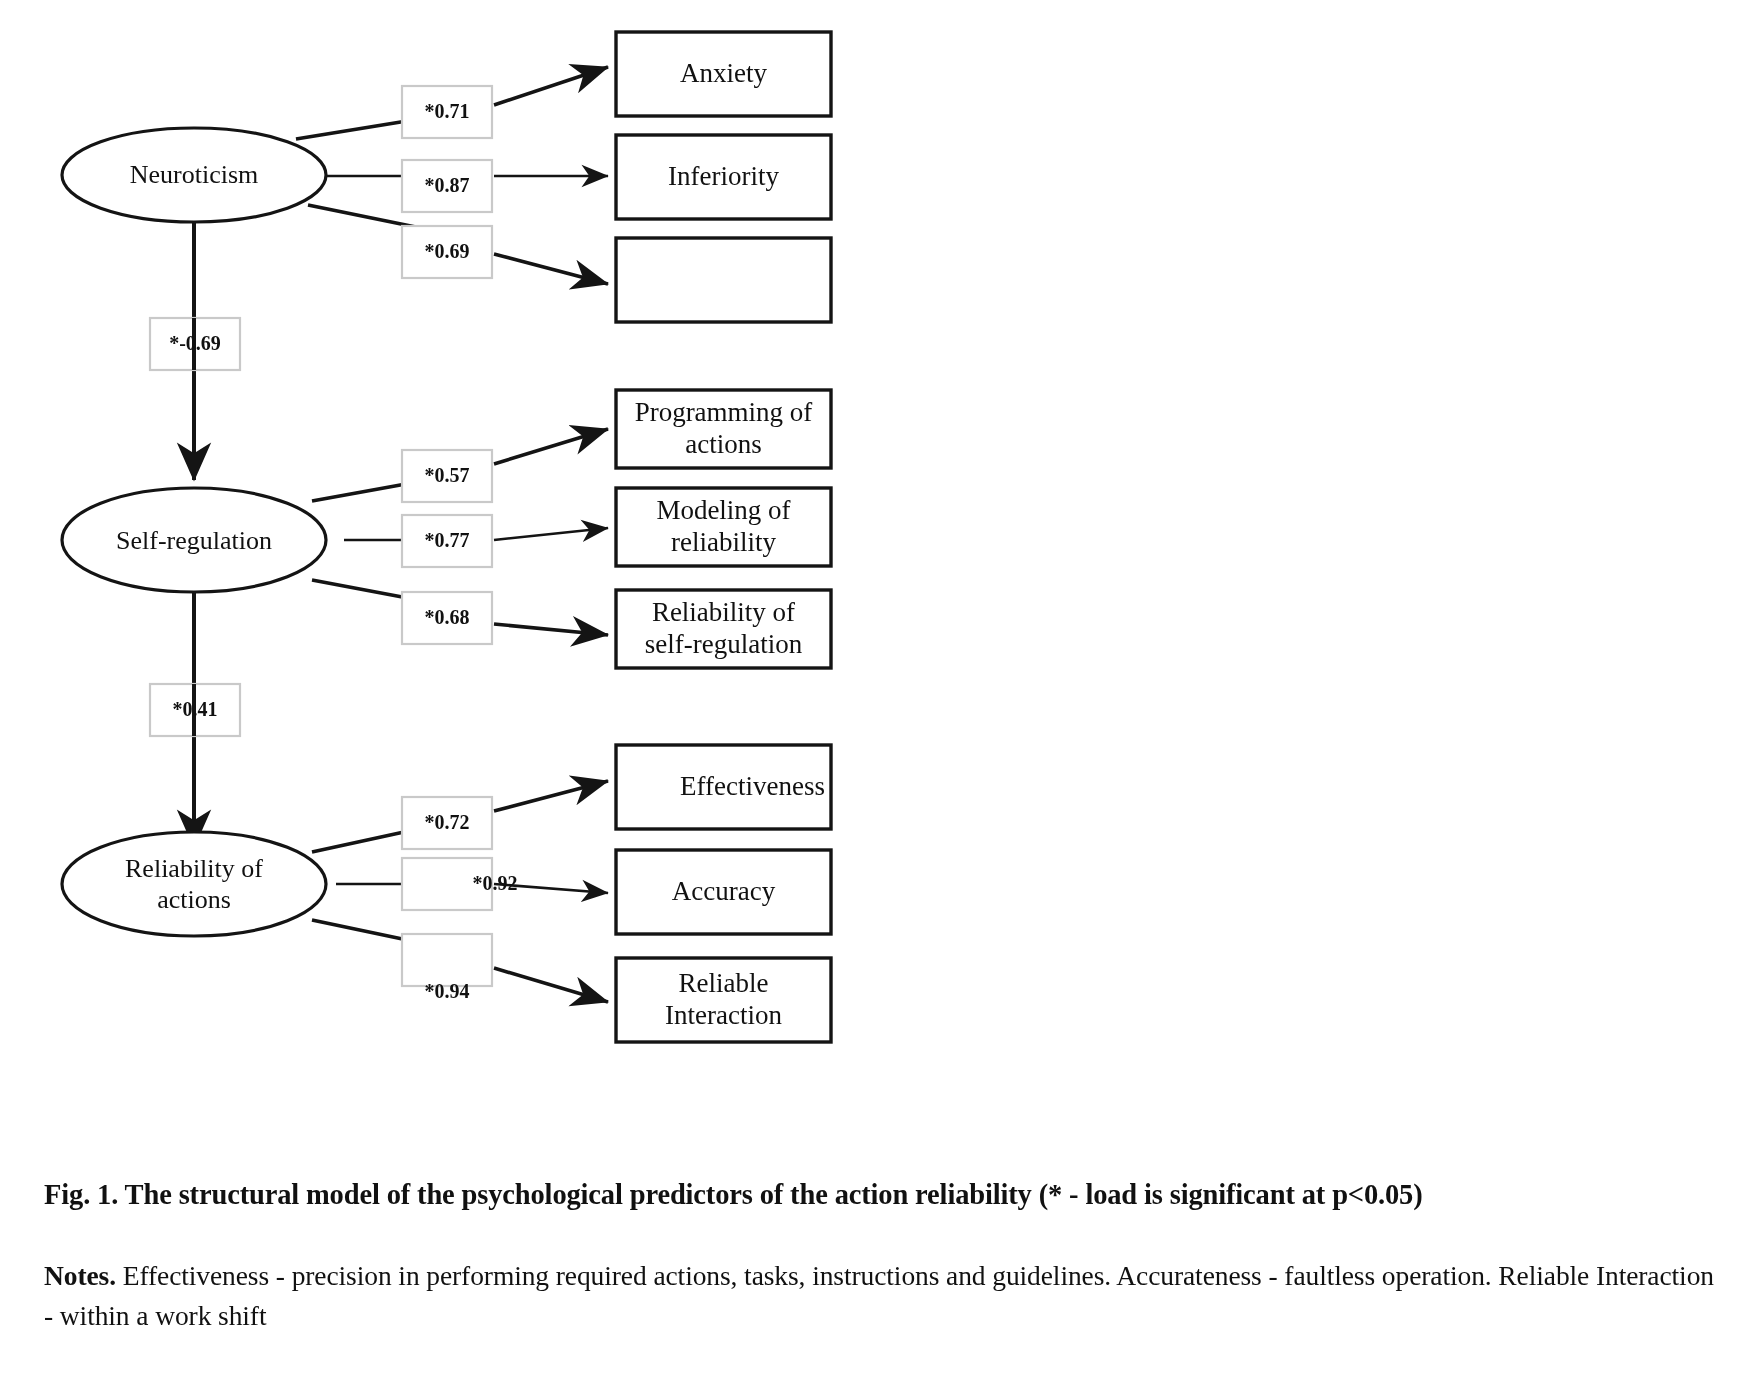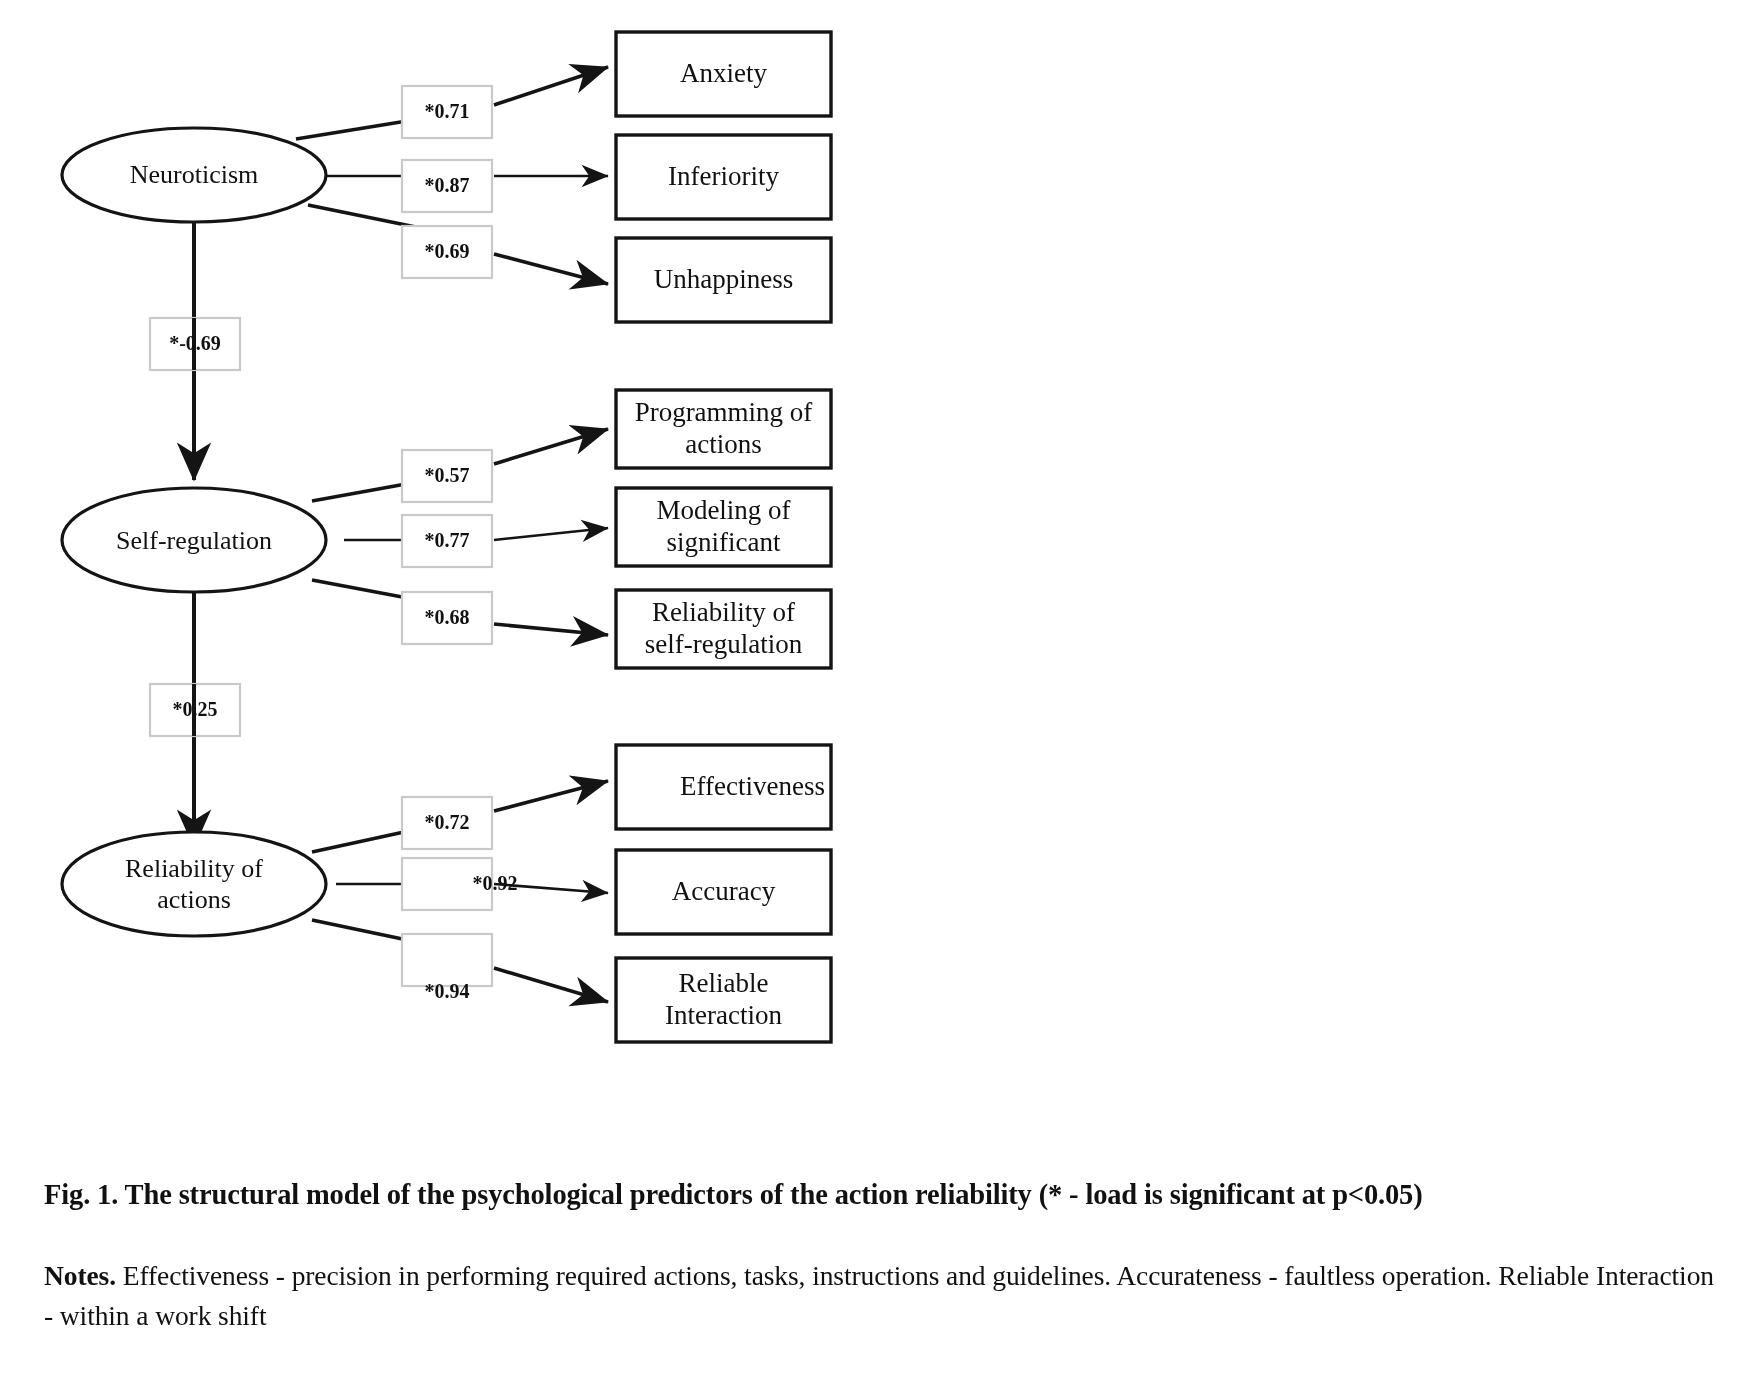--- a/index.html
+++ b/index.html
@@ -212,31 +212,28 @@
     <span>Reliability of</span>
     <span>actions</span>
   </div>
 
   <div class="box-label" style="left:616px; top:32px; width:215px; height:84px;">
     <span>Anxiety</span>
   </div>
   <div class="box-label" style="left:616px; top:135px; width:215px; height:84px;">
     <span>Inferiority</span>
   </div>
-  <div class="box-label" style="left:616px; top:238px; width:215px; height:84px;">
-    <span>Unhappiness</span>
-  </div>
 
   <div class="box-label" style="left:616px; top:390px; width:215px; height:78px; flex-direction:column;">
     <span>Programming of</span>
     <span>actions</span>
   </div>
   <div class="box-label" style="left:616px; top:488px; width:215px; height:78px; flex-direction:column;">
     <span>Modeling of</span>
-    <span>significant</span>
+    <span>reliability</span>
   </div>
   <div class="box-label" style="left:616px; top:590px; width:215px; height:78px; flex-direction:column;">
     <span>Reliability of</span>
     <span>self-regulation</span>
   </div>
 
   <div class="box-label" style="left:616px; top:745px; width:215px; height:84px;margin-left:29px;">
     <span>Effectiveness</span>
   </div>
   <div class="box-label" style="left:616px; top:850px; width:215px; height:84px;">
@@ -274,21 +271,21 @@
     <span>*0.92</span>
   </div>
   <div class="coef-label" style="left:402px; top:966px; width:90px; height:52px;">
     <span>*0.94</span>
   </div>
 
   <div class="coef-label" style="left:150px; top:318px; width:90px; height:52px;">
     <span>*-0.69</span>
   </div>
   <div class="coef-label" style="left:150px; top:684px; width:90px; height:52px;">
-    <span>*0.25</span>
+    <span>*0.41</span>
   </div>
 
   <div id="caption-block">
     <div id="fig-caption">Fig. 1. The structural model of the psychological predictors of the action reliability (* - load is significant at p&lt;0.05)</div>
     <div id="notes-line">
       <span class="notes-lead">Notes.</span><span> Effectiveness - precision in performing required actions, tasks, instructions and guidelines. Accurateness - faultless operation. Reliable Interaction - within a work shift</span>
     </div>
   </div>
 
 </div>

